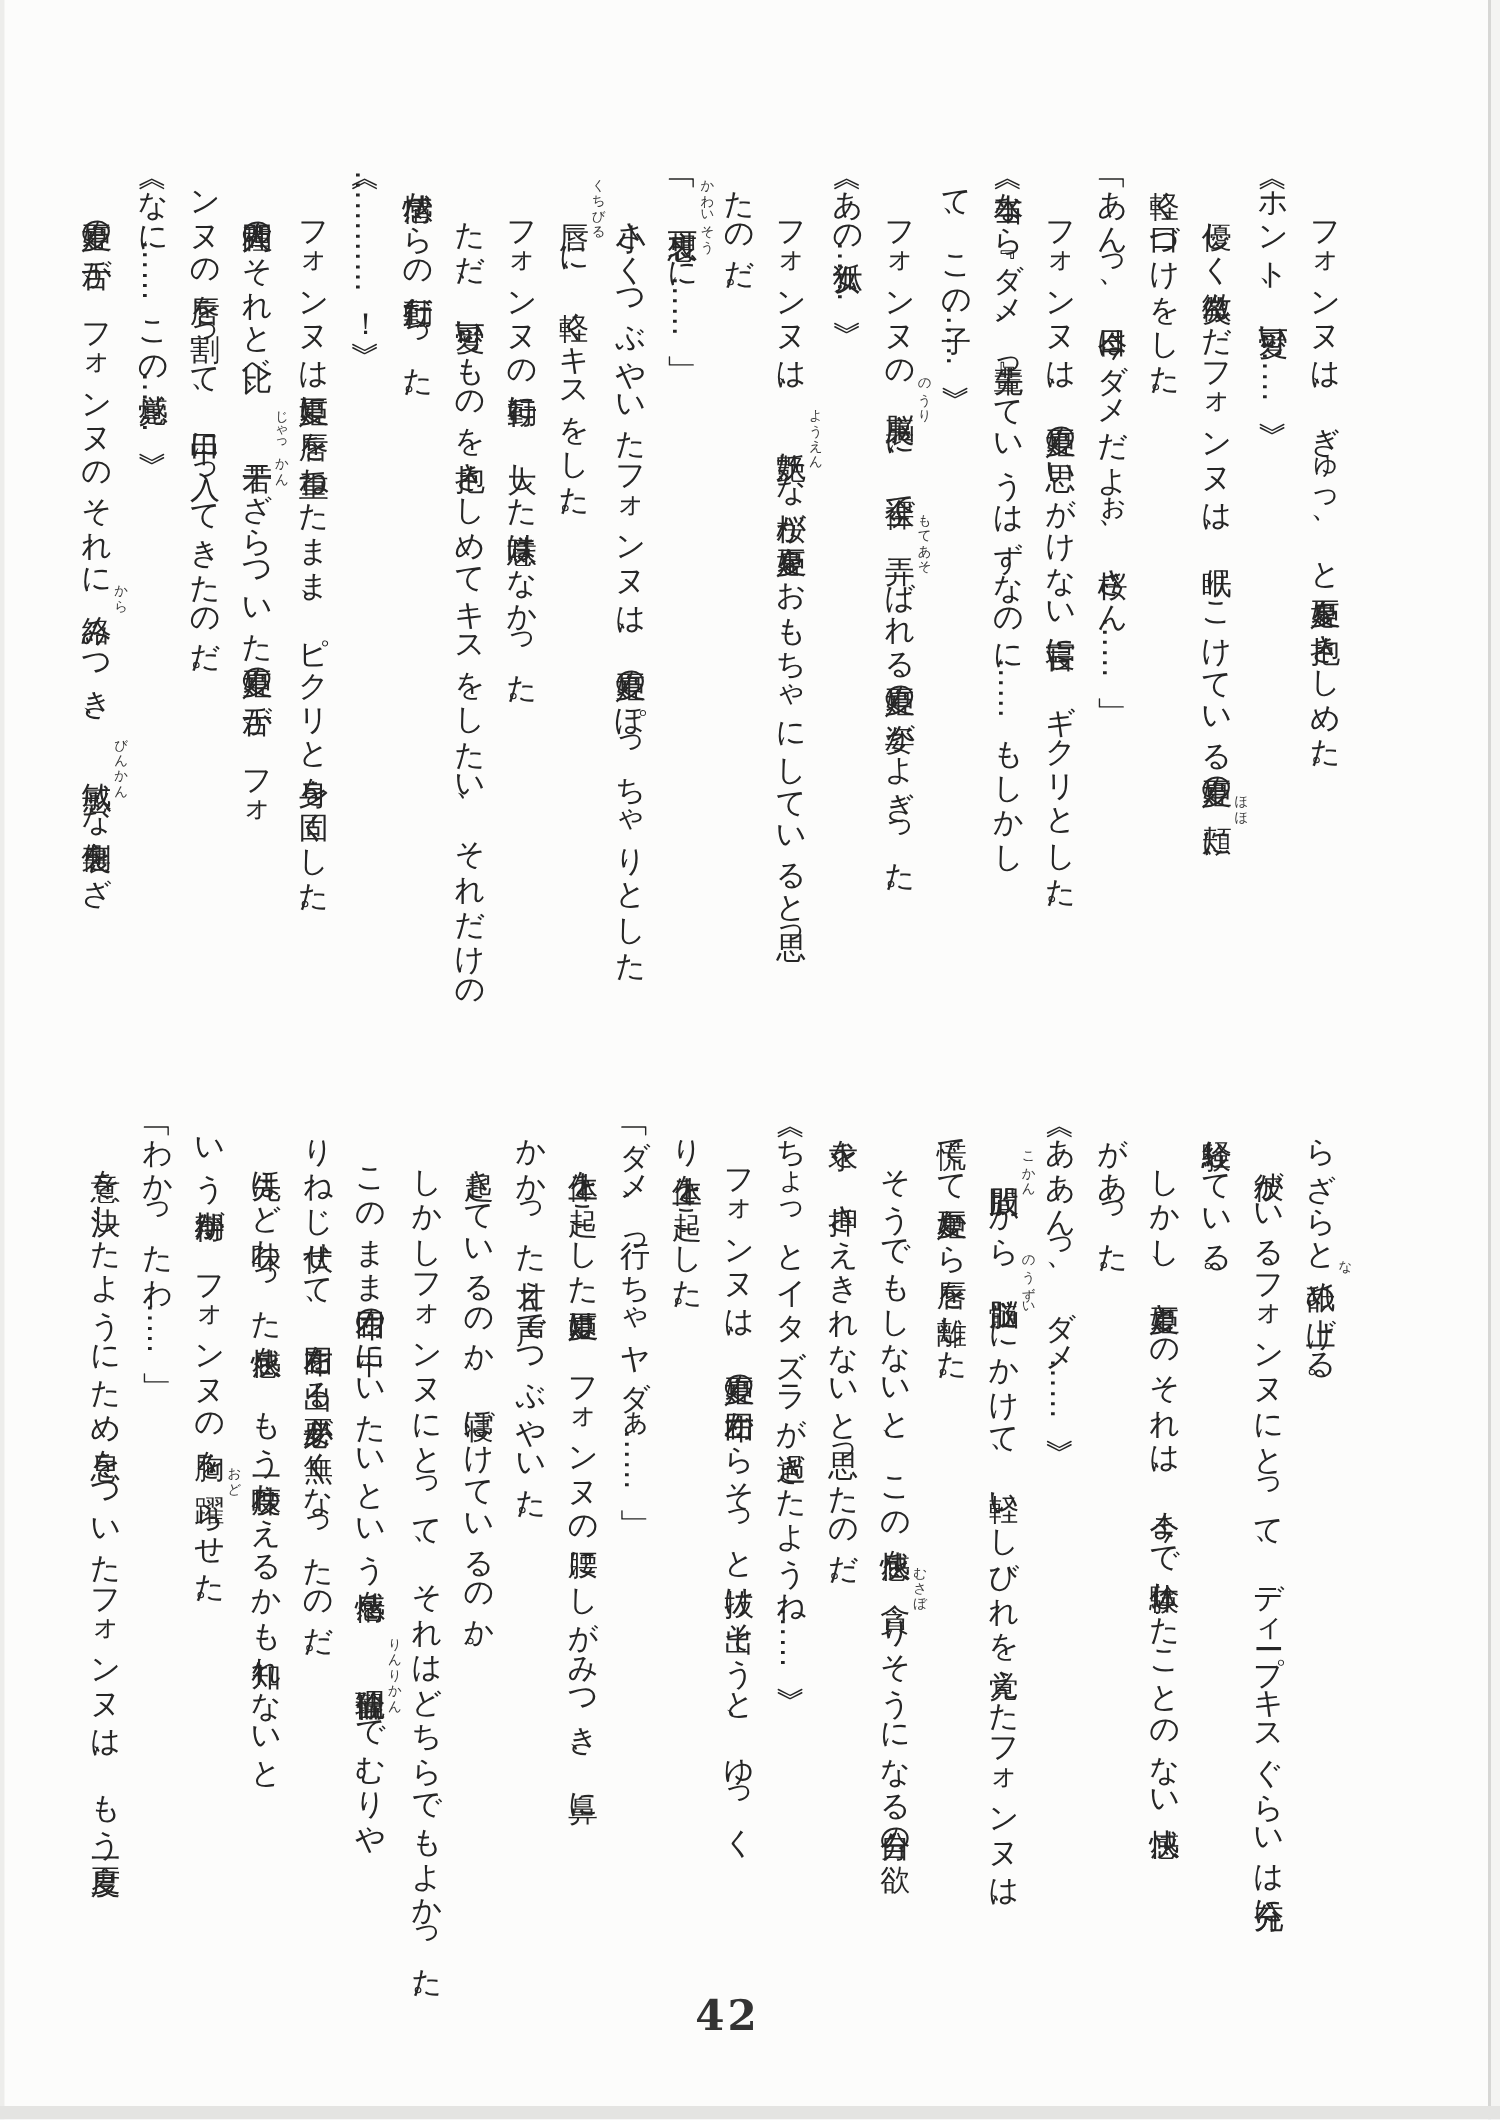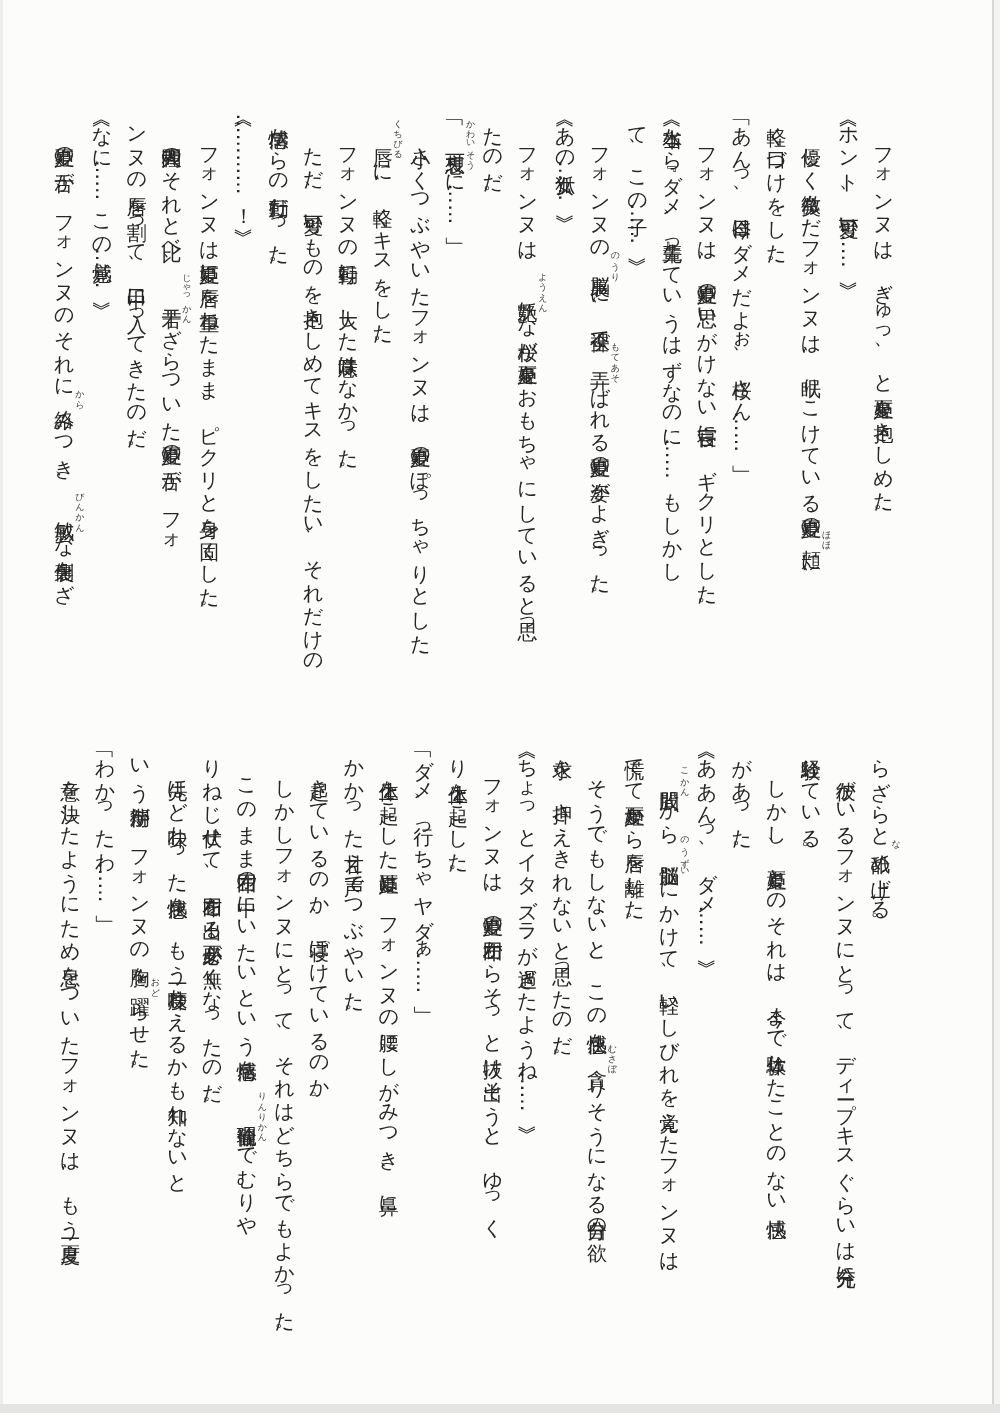--- a/index.html
+++ b/index.html
@@ -142,17 +142,18 @@
       <div class="vline">かかった甘え声でつぶやいた。</div>
       <div class="vline">　起きているのか、寝ぼけているのか。</div>
       <div class="vline">　しかしフォンヌにとって、それはどちらでもよかった。</div>
       <div class="vline">　このまま布団の中にいたいという感情を、<ruby>倫理観<rt>りんりかん</rt></ruby>でむりや</div>
       <div class="vline">りねじ伏せて、布団を出る必要が無くなったのだ。</div>
       <div class="vline">　先ほど味わった快感を、もう一度味わえるかも知れないと</div>
       <div class="vline">いう期待が、フォンヌの胸を<ruby>躍<rt>おど</rt></ruby>らせた。</div>
       <div class="vline">「わかったわ……」</div>
       <div class="vline">　意を決したようにため息をついたフォンヌは、もう一度夏</div>
     </div>
+  <div class="page-number">42</div>
   <div class="edge-right-outer"></div>
   <div class="edge-right"></div>
   <div class="edge-left"></div>
   <div class="edge-bottom"></div>
 </div>
 
 </body></html>

